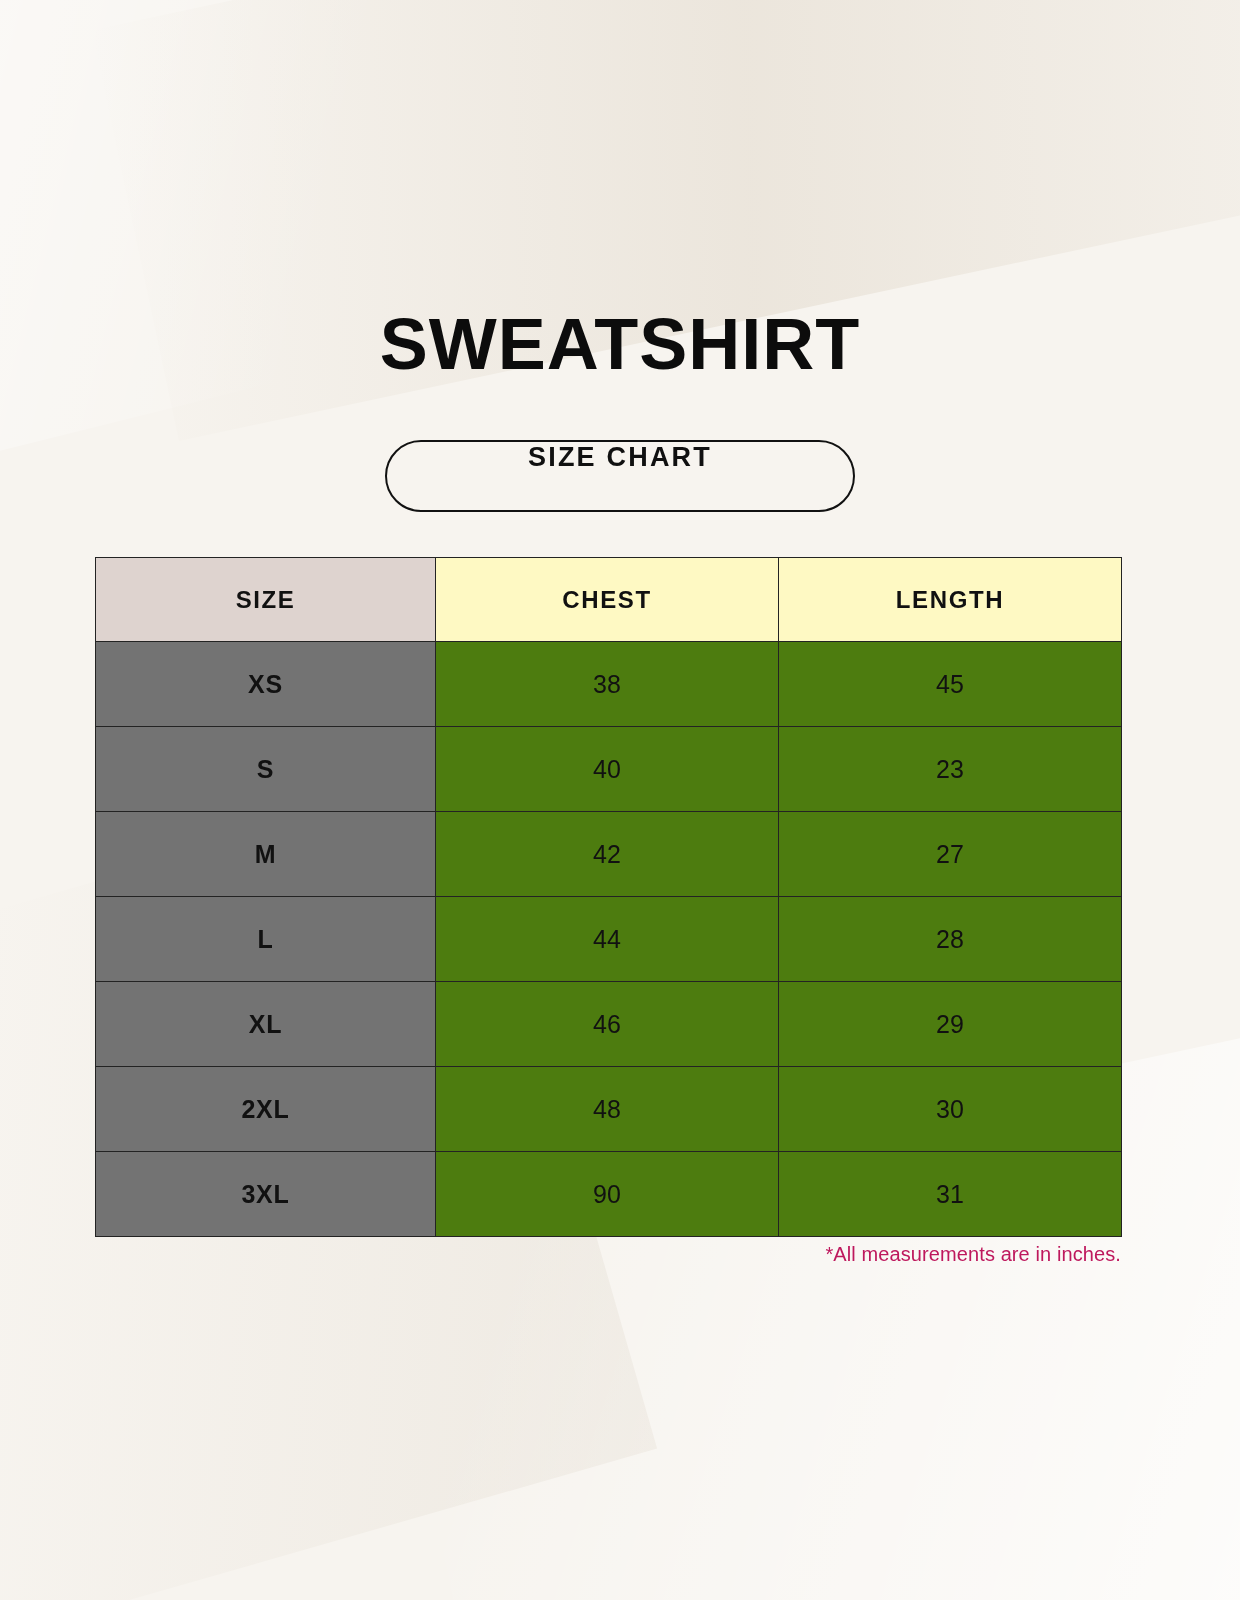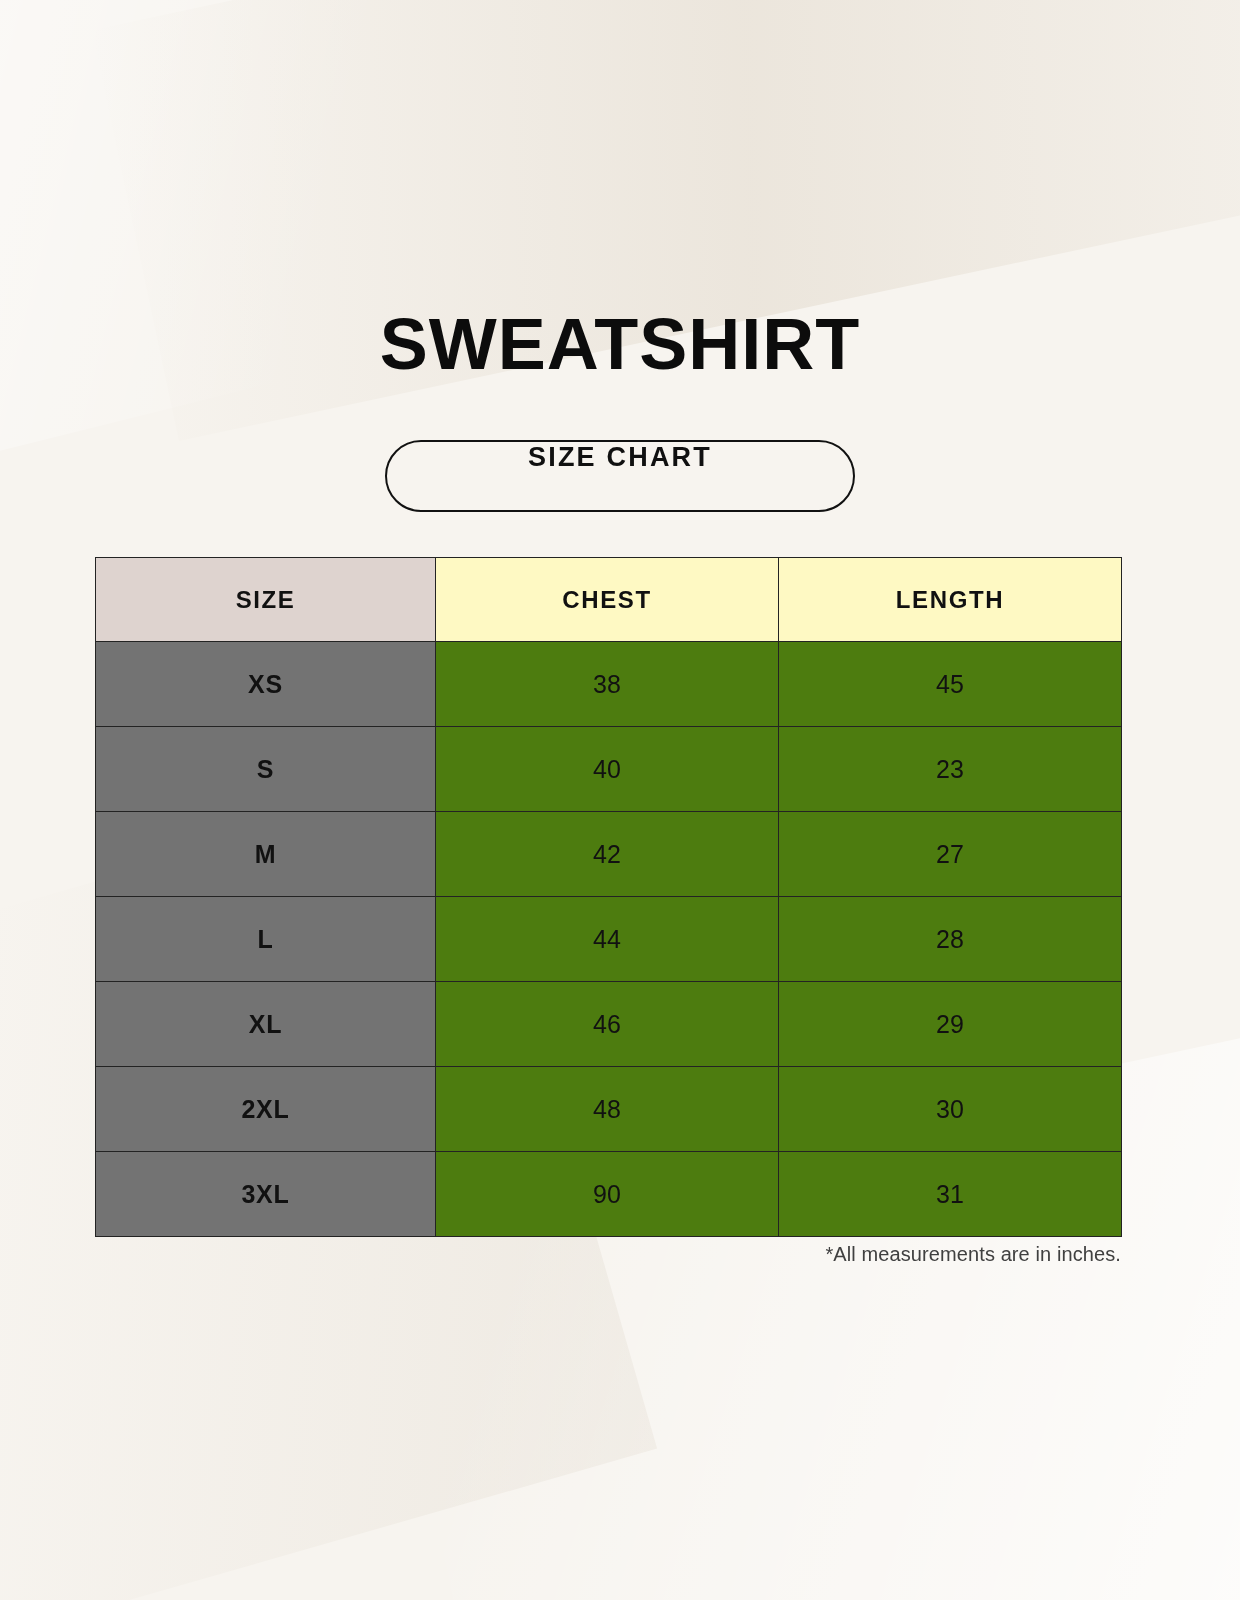--- a/index.html
+++ b/index.html
@@ -147,21 +147,21 @@
     font-weight: 400;
   }
 
   .footnote {
     position: absolute;
     top: 1243px;
     right: 119px;
     font-size: 20px;
     font-weight: 500;
     letter-spacing: 0.1px;
-    color: #404040;
+    color: #be185d;
   }
 </style>
 </head>
 <body>
 
 <div class="bg-wash wash-1"></div>
 <div class="bg-wash wash-2"></div>
 <div class="bg-wash wash-4"></div>
 <div class="bg-wash wash-3"></div>
 

